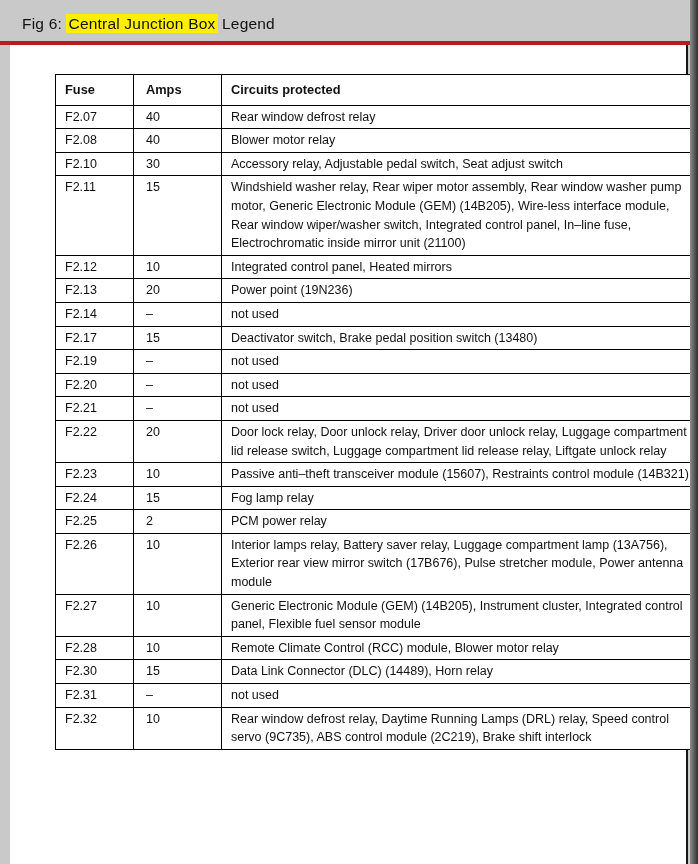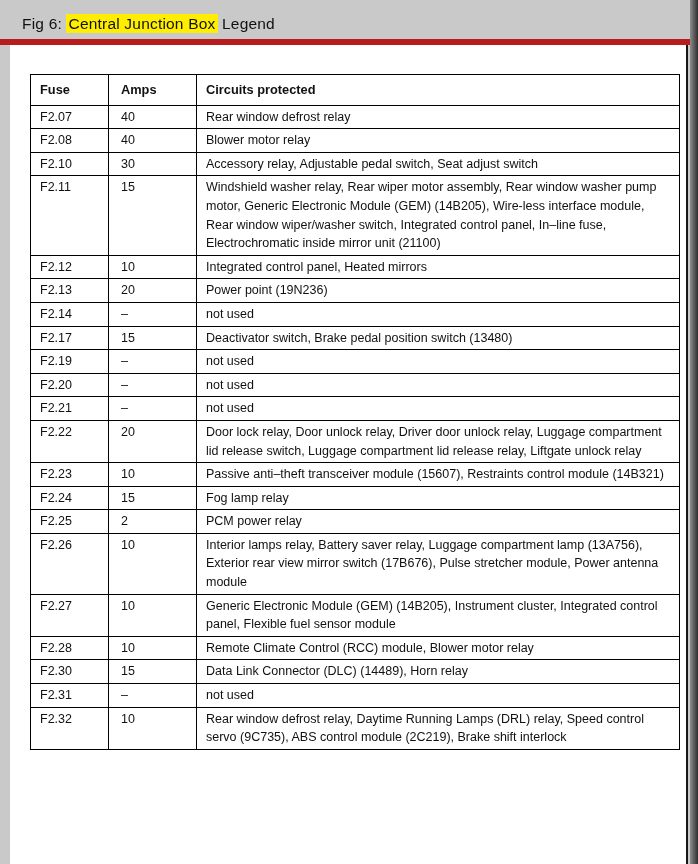--- a/index.html
+++ b/index.html
@@ -11,36 +11,37 @@
     color:#111;
     overflow:hidden;
   }
   .caption {
     position:absolute;
     top:0; left:0; right:0;
     height:45px;
     padding:15px 0 12px 22px;
     font-size:15.5px;
     letter-spacing:0.2px;
-    border-bottom:6px solid #b91c1c;
+    border-bottom:4px solid #b91c1c;
     background:#c9c9c9;
     white-space:pre;
   }
   .hl {
     background:#ffee00;
     padding:1px 2px;
   }
   .page {
     position:absolute;
     top:45px;
     left:10px;
     width:678px;
     bottom:0;
     background:#ffffff;
     border-right:2px solid #161616;
+    padding-left:25px;
   }
   .right-shade {
     position:absolute;
     top:0; right:0;
     width:8px; height:100%;
     background:linear-gradient(to right,#8d8d8d,#2e2e2e);
   }
   table.fuse-table {
     margin:29px 0 0 20px;
     width:650px;

